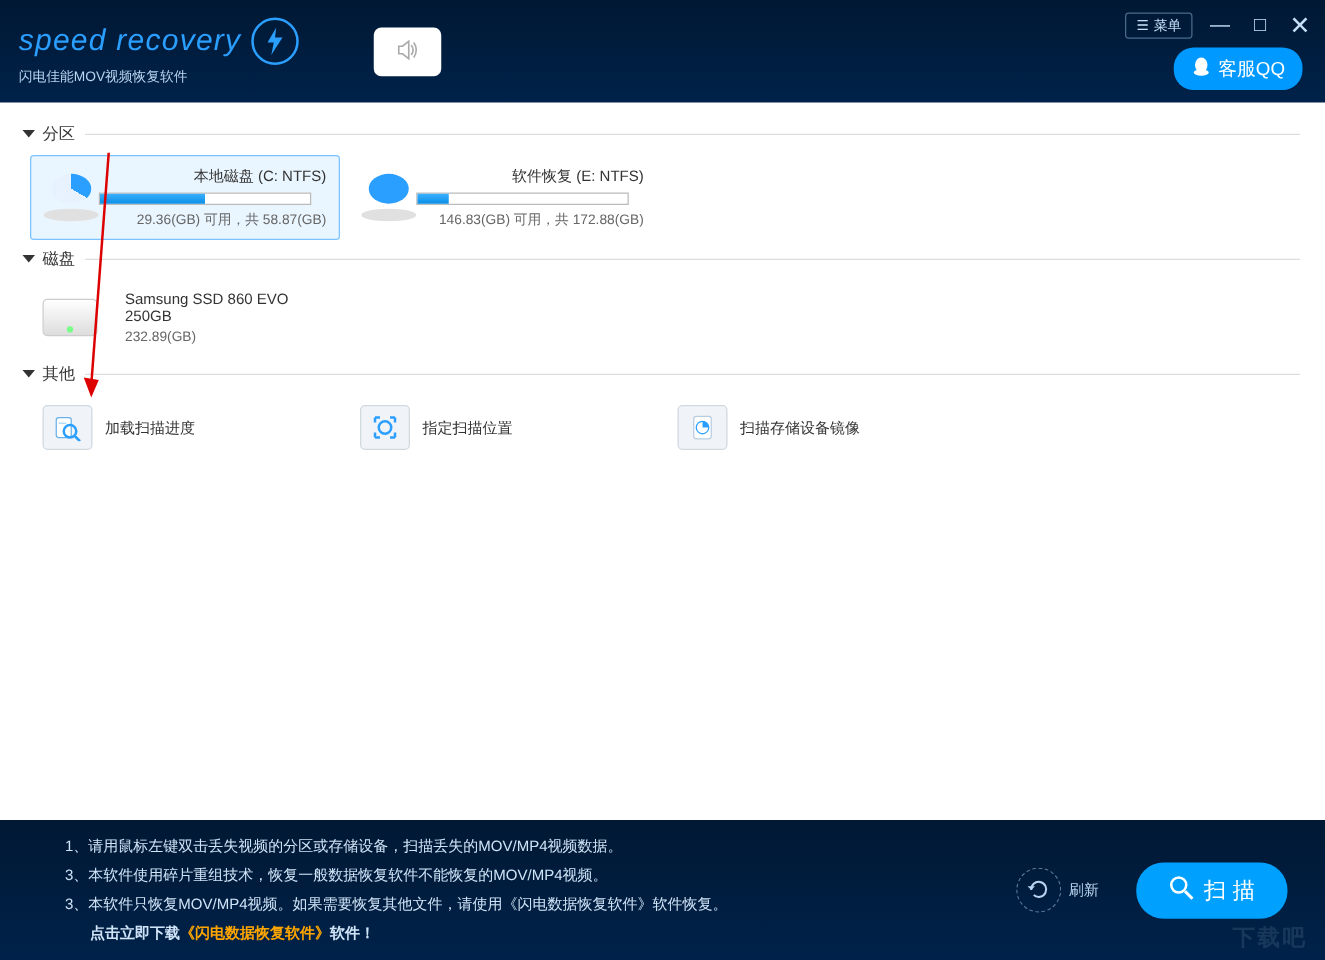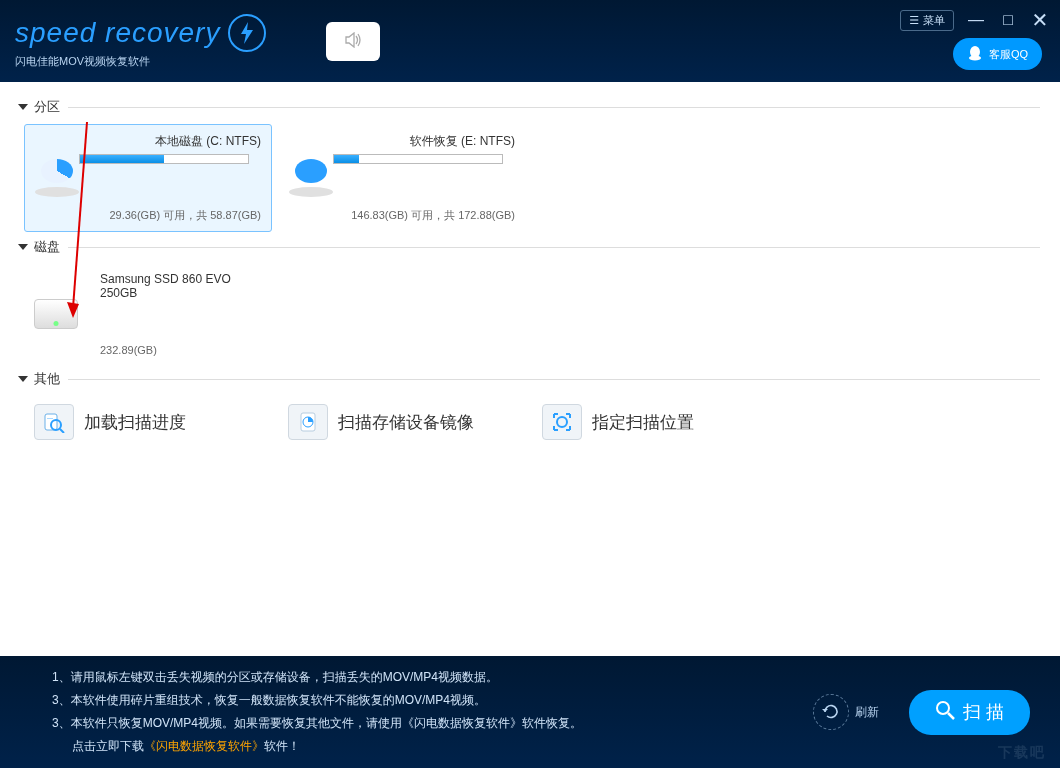--- a/index.html
+++ b/index.html
@@ -1,64 +1,64 @@
 <!DOCTYPE html>
 <html><head>
 <meta charset="utf-8">
 <style>
 * { margin: 0; padding: 0; box-sizing: border-box; }
 body { font-family: "Microsoft YaHei", Arial, sans-serif; font-size: 12px; background: #fff; width: 1060px; height: 768px; overflow: hidden; position: relative; }
 
 .header { background: linear-gradient(180deg, #001833 0%, #00224a 100%); height: 82px; display: flex; align-items: center; padding: 0 15px; position: relative; }
 .logo { display: flex; flex-direction: column; }
-.logo-title { color: #2a9fff; font-size: 28px; font-style: italic; font-weight: 300; letter-spacing: 1px; }
+.logo-title { color: #2a9fff; font-size: 24px; font-style: italic; font-weight: 300; letter-spacing: 1px; }
 .logo-sub { color: #b8d4f0; font-size: 11px; margin-top: 2px; }
 .logo-bolt { display: inline-flex; align-items: center; justify-content: center; width: 38px; height: 38px; border: 2px solid #2a9fff; border-radius: 50%; margin-left: 8px; color: #2a9fff; }
 .promo { margin-left: 60px; background: #fff; color: #888; padding: 10px 18px; border-radius: 6px; display: flex; align-items: center; gap: 10px; font-size: 13px; }
 .promo-icon { color: #aaa; }
 .top-controls { position: absolute; top: 8px; right: 10px; display: flex; align-items: center; gap: 12px; }
 .menu-btn { border: 1px solid #4a6a8a; color: #c8e0f8; padding: 2px 8px; font-size: 11px; border-radius: 3px; display: flex; align-items: center; gap: 4px; }
 .win-btn { color: #c8e0f8; font-size: 16px; cursor: pointer; width: 20px; text-align: center; }
-.qq-btn { position: absolute; right: 18px; top: 38px; background: #0099ff; color: #fff; padding: 7px 14px; border-radius: 16px; display: flex; align-items: center; gap: 6px; font-size: 11px; }
+.qq-btn { position: absolute; right: 18px; top: 38px; background: #0099ff; color: #fff; padding: 7px 14px; border-radius: 16px; display: flex; align-items: center; gap: 6px; font-size: 15px; }
 
 .content { padding: 10px 20px 0 20px; height: 486px; overflow-y: auto; position: relative; }
 .section-header { display: flex; align-items: center; gap: 8px; margin: 6px 0 8px 0; font-size: 13px; color: #333; }
 .tri { width: 0; height: 0; border-top: 5px solid transparent; border-bottom: 5px solid transparent; border-left: 6px solid #333; transform: rotate(90deg); }
 .section-header .line { flex: 1; height: 1px; background: #ddd; }
 .items-row { display: flex; gap: 6px; flex-wrap: wrap; padding-left: 4px; }
 .drive-item { display: flex; align-items: center; gap: 0; padding: 8px 10px; width: 248px; border: 1px solid transparent; border-radius: 3px; cursor: pointer; text-align: right; }
 .drive-item.selected { border: 1px solid #7ac3ff; background: #eaf6ff; }
 .drive-icon { width: 44px; height: 38px; position: relative; }
 .drive-icon .base { position: absolute; bottom: 0; width: 44px; height: 10px; background: #e0e0e0; border-radius: 50%; }
 .drive-icon .pie { position: absolute; top: 0; left: 6px; width: 32px; height: 24px; border-radius: 50%; background: conic-gradient(#2a9fff 0 120deg, #e8f2ff 120deg 360deg); }
 .drive-icon.full .pie { background: #2a9fff; }
 .drive-info { display: flex; flex-direction: column; gap: 4px; flex: 1; }
 .drive-name { color: #333; font-size: 12px; }
 .pbar { width: 170px; height: 10px; border: 1px solid #bbb; background: #fff; }
 .pbar-fill { height: 100%; background: linear-gradient(180deg, #3ab0ff, #0a8fe6); }
-.drive-stats { color: #666; font-size: 11px; margin-top: 40px; }
+.drive-stats { color: #666; font-size: 11px; }
 
 .disk-item { display: flex; align-items: center; gap: 22px; padding: 8px 10px; width: 248px; }
 .disk-icon { width: 44px; height: 30px; border-radius: 4px; background: linear-gradient(180deg, #fff, #ddd); border: 1px solid #ccc; position: relative; }
 .disk-icon::after { content: ''; position: absolute; bottom: 2px; left: 50%; transform: translateX(-50%); width: 5px; height: 5px; background: #7f8; border-radius: 50%; }
 
 .other-item { display: flex; align-items: center; gap: 10px; padding: 8px 10px; width: 248px; cursor: pointer; }
 .other-icon { width: 40px; height: 36px; background: #f0f4f8; border: 1px solid #d0d8e0; border-radius: 4px; display: flex; align-items: center; justify-content: center; color: #2a9fff; font-size: 18px; }
-.other-label { color: #333; font-size: 17px; }
+.other-label { color: #333; font-size: 12px; }
 
 .annot-arrow { position: absolute; top: 40px; left: 67px; pointer-events: none; z-index: 5; }
 
 .footer { position: absolute; bottom: 0; left: 0; right: 0; height: 112px; background: linear-gradient(180deg, #001833 0%, #00224a 100%); color: #d0e4f8; padding: 14px 20px; display: flex; align-items: center; }
 .instructions { flex: 1; font-size: 12px; line-height: 1.9; margin-left: 32px; }
 .instructions .lnk { color: #ffa500; }
 .footer-actions { display: flex; align-items: center; gap: 30px; margin-right: 10px; }
 .refresh { display: flex; flex-direction: row; align-items: center; gap: 6px; color: #b8d4f0; cursor: pointer; }
 .refresh-icon { width: 36px; height: 36px; border: 1.5px dashed #5a7a9a; border-radius: 50%; display: flex; align-items: center; justify-content: center; }
 .scan-btn { background: #00a0ff; color: #fff; padding: 10px 26px; border-radius: 22px; font-size: 18px; display: flex; align-items: center; gap: 8px; cursor: pointer; }
-.watermark { position: absolute; right: 14px; bottom: 6px; color: rgba(200,220,240,0.12); font-size: 14px; font-weight: bold; letter-spacing: 2px; }
+.watermark { position: absolute; right: 14px; bottom: 6px; color: rgba(200,220,240,0.12); font-size: 18px; font-weight: bold; letter-spacing: 2px; }
 </style>
 </head>
 <body>
 
 <div class="header">
   <div class="logo">
     <div style="display:flex;align-items:center;">
       <span class="logo-title">speed recovery</span>
       <span class="logo-bolt">
         <svg width="16" height="22" viewBox="0 0 16 22">
@@ -164,45 +164,45 @@
             <circle cx="13" cy="14" r="5" fill="none" stroke="#2a9fff" stroke-width="2"></circle>
             <line x1="17" y1="18" x2="21" y2="22" stroke="#2a9fff" stroke-width="2"></line>
             <text x="4" y="9" font-size="6" fill="#2a9fff">—</text>
           </svg>
       </div>
       <span class="other-label">加载扫描进度</span>
     </div>
     <div class="other-item">
       <div class="other-icon">
         <svg width="22" height="22" viewBox="0 0 22 22">
+            <circle cx="11" cy="11" r="5" fill="none" stroke="#2a9fff" stroke-width="2"></circle>
+            <path d="M3 3 L7 3 M3 3 L3 7 M19 3 L15 3 M19 3 L19 7 M3 19 L7 19 M3 19 L3 15 M19 19 L15 19 M19 19 L19 15" stroke="#2a9fff" stroke-width="2"></path>
+          </svg>
+      </div>
+      <span class="other-label">指定扫描位置</span>
+    </div>
+    <div class="other-item">
+      <div class="other-icon">
+        <svg width="22" height="22" viewBox="0 0 22 22">
             <rect x="4" y="2" width="14" height="18" rx="2" fill="#fff" stroke="#b8cde0"></rect>
             <path d="M11 6 A5 5 0 0 1 16 11 L11 11 Z" fill="#2a9fff"></path>
             <circle cx="11" cy="11" r="5" fill="none" stroke="#2a9fff"></circle>
           </svg>
       </div>
       <span class="other-label">扫描存储设备镜像</span>
-    </div>
-    <div class="other-item">
-      <div class="other-icon">
-        <svg width="22" height="22" viewBox="0 0 22 22">
-            <circle cx="11" cy="11" r="5" fill="none" stroke="#2a9fff" stroke-width="2"></circle>
-            <path d="M3 3 L7 3 M3 3 L3 7 M19 3 L15 3 M19 3 L19 7 M3 19 L7 19 M3 19 L3 15 M19 19 L15 19 M19 19 L19 15" stroke="#2a9fff" stroke-width="2"></path>
-          </svg>
-      </div>
-      <span class="other-label">指定扫描位置</span>
     </div>
   </div>
 </div>
 
 <div class="footer">
   <div class="instructions">
     <div>1、请用鼠标左键双击丢失视频的分区或存储设备，扫描丢失的MOV/MP4视频数据。</div>
     <div>3、本软件使用碎片重组技术，恢复一般数据恢复软件不能恢复的MOV/MP4视频。</div>
     <div>3、本软件只恢复MOV/MP4视频。如果需要恢复其他文件，请使用《闪电数据恢复软件》软件恢复。</div>
-    <div style="padding-left:20px;">
+    <div style="padding-left:20px;font-weight:bold;">
       <span>点击立即下载</span><span class="lnk">《闪电数据恢复软件》</span><span>软件！</span>
     </div>
   </div>
   <div class="footer-actions">
     <div class="refresh">
       <div class="refresh-icon">
         <svg width="20" height="20" viewBox="0 0 20 20">
             <path d="M4 10 A6 6 0 1 1 6 14" fill="none" stroke="#b8d4f0" stroke-width="1.6"></path>
             <polygon points="4,10 1,7 7,7" fill="#b8d4f0"></polygon>
           </svg>

